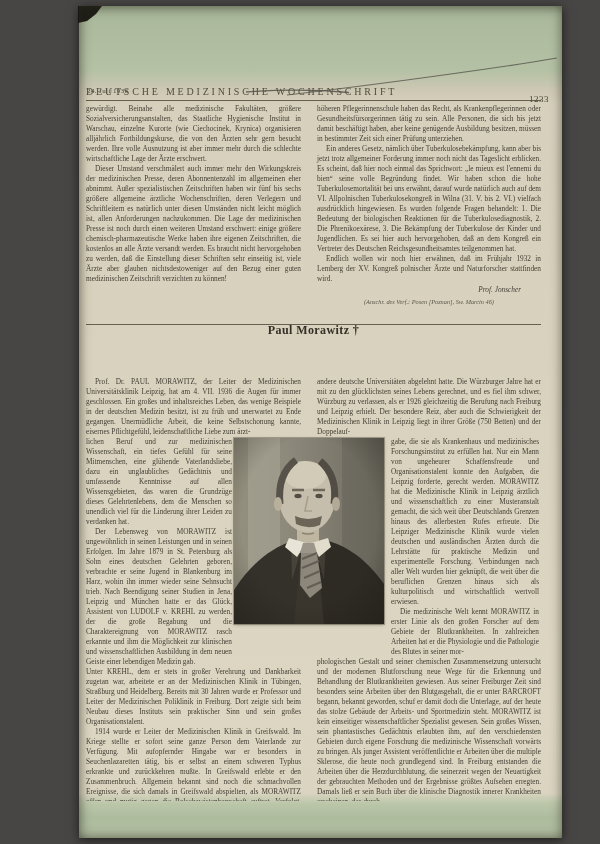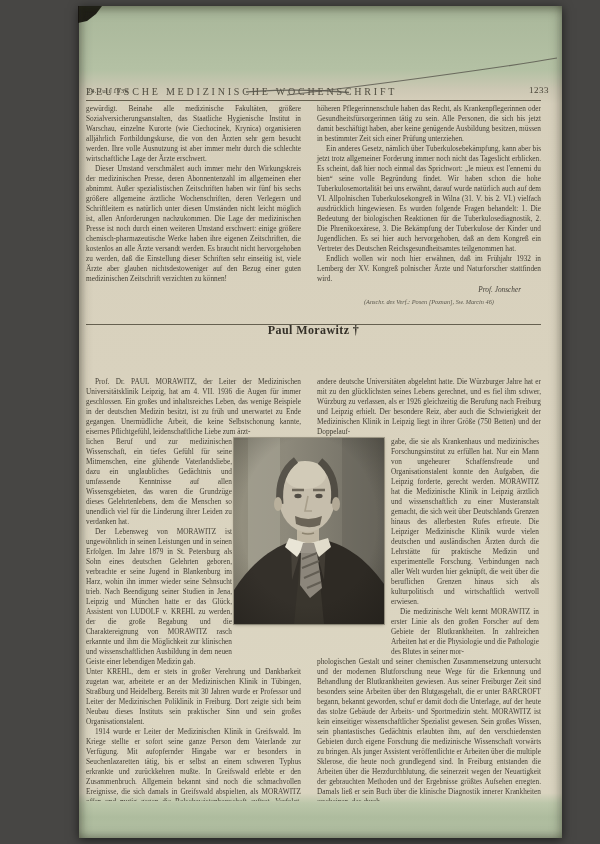--- a/index.html
+++ b/index.html
@@ -12,21 +12,21 @@
   .paper::after{content:"";position:absolute;inset:0;pointer-events:none;
          box-shadow:inset 0 7px 12px -5px rgba(40,42,28,.5),
                     inset 7px 0 12px -6px rgba(40,40,28,.45),
                     inset -7px 0 12px -6px rgba(40,40,28,.35),
                     inset 0 -7px 12px -6px rgba(40,42,28,.4);}
   .corner{position:absolute;left:-1px;top:0;}
   .hdr{position:absolute;top:78px;left:7px;width:455px;height:16px;color:#4c493d;}
   .hdr-date{position:absolute;left:1px;top:3px;font-size:7px;letter-spacing:.4px;}
   .hdr-title{position:absolute;left:0;right:0;top:2px;text-align:left;font-size:10px;
              letter-spacing:2.8px;color:#514e41;}
-  .hdr-no{position:absolute;right:-8px;top:1px;font-size:9px;letter-spacing:.5px;color:#474336;}
+  .hdr-no{position:absolute;right:-8px;top:10px;font-size:9px;letter-spacing:.5px;color:#474336;}
   .rule{position:absolute;left:7px;width:455px;border-top:1px solid rgba(72,68,52,.8);}
   .rule-header{top:94px;}
   .rule-section{top:318px;}
   .pen{position:absolute;left:0;top:0;pointer-events:none;z-index:5;}
   .cols{position:absolute;left:7px;width:455px;display:flex;gap:16px;overflow:hidden;
         font-size:7.3px;line-height:10px;text-align:justify;color:#423e34;}
   .intro{top:98px;height:218px;}
   .obit{top:371px;height:424px;}
   .col-l{width:215px;flex:0 0 215px;}
   .col-r{width:224px;flex:0 0 224px;}

